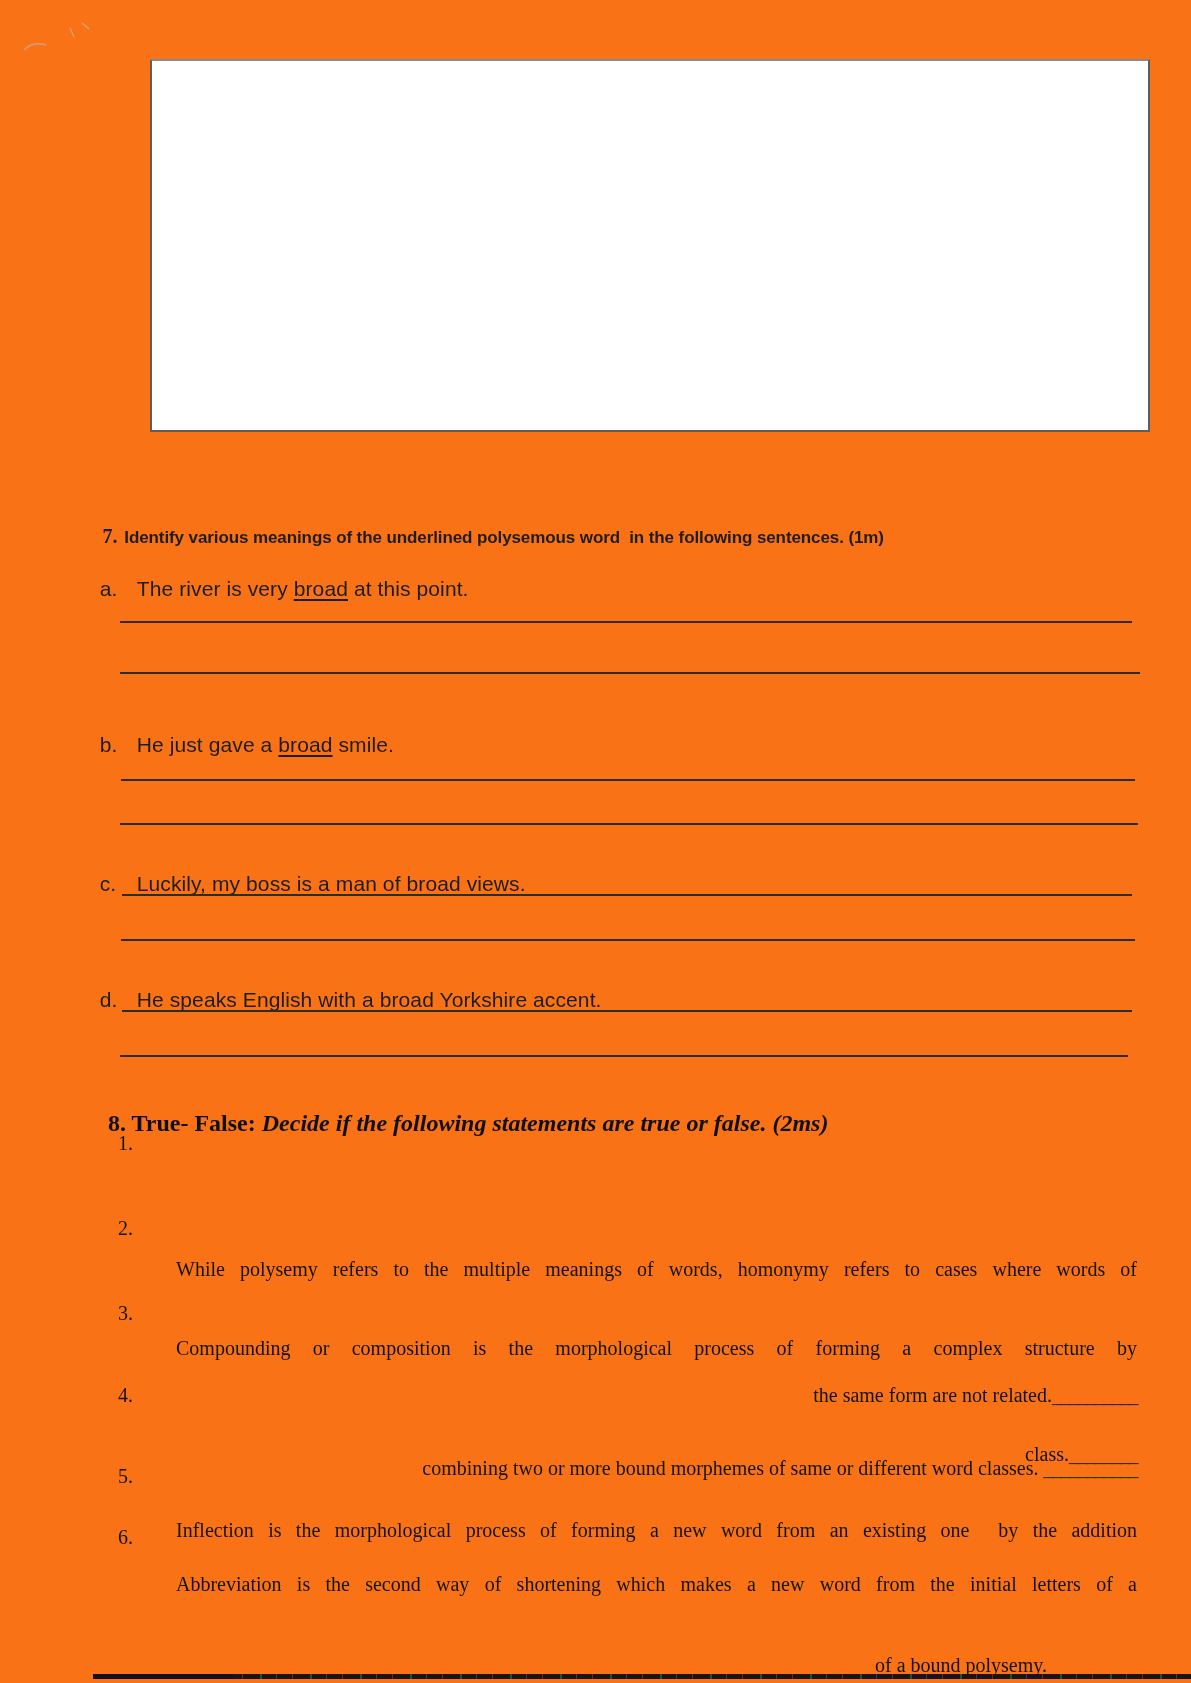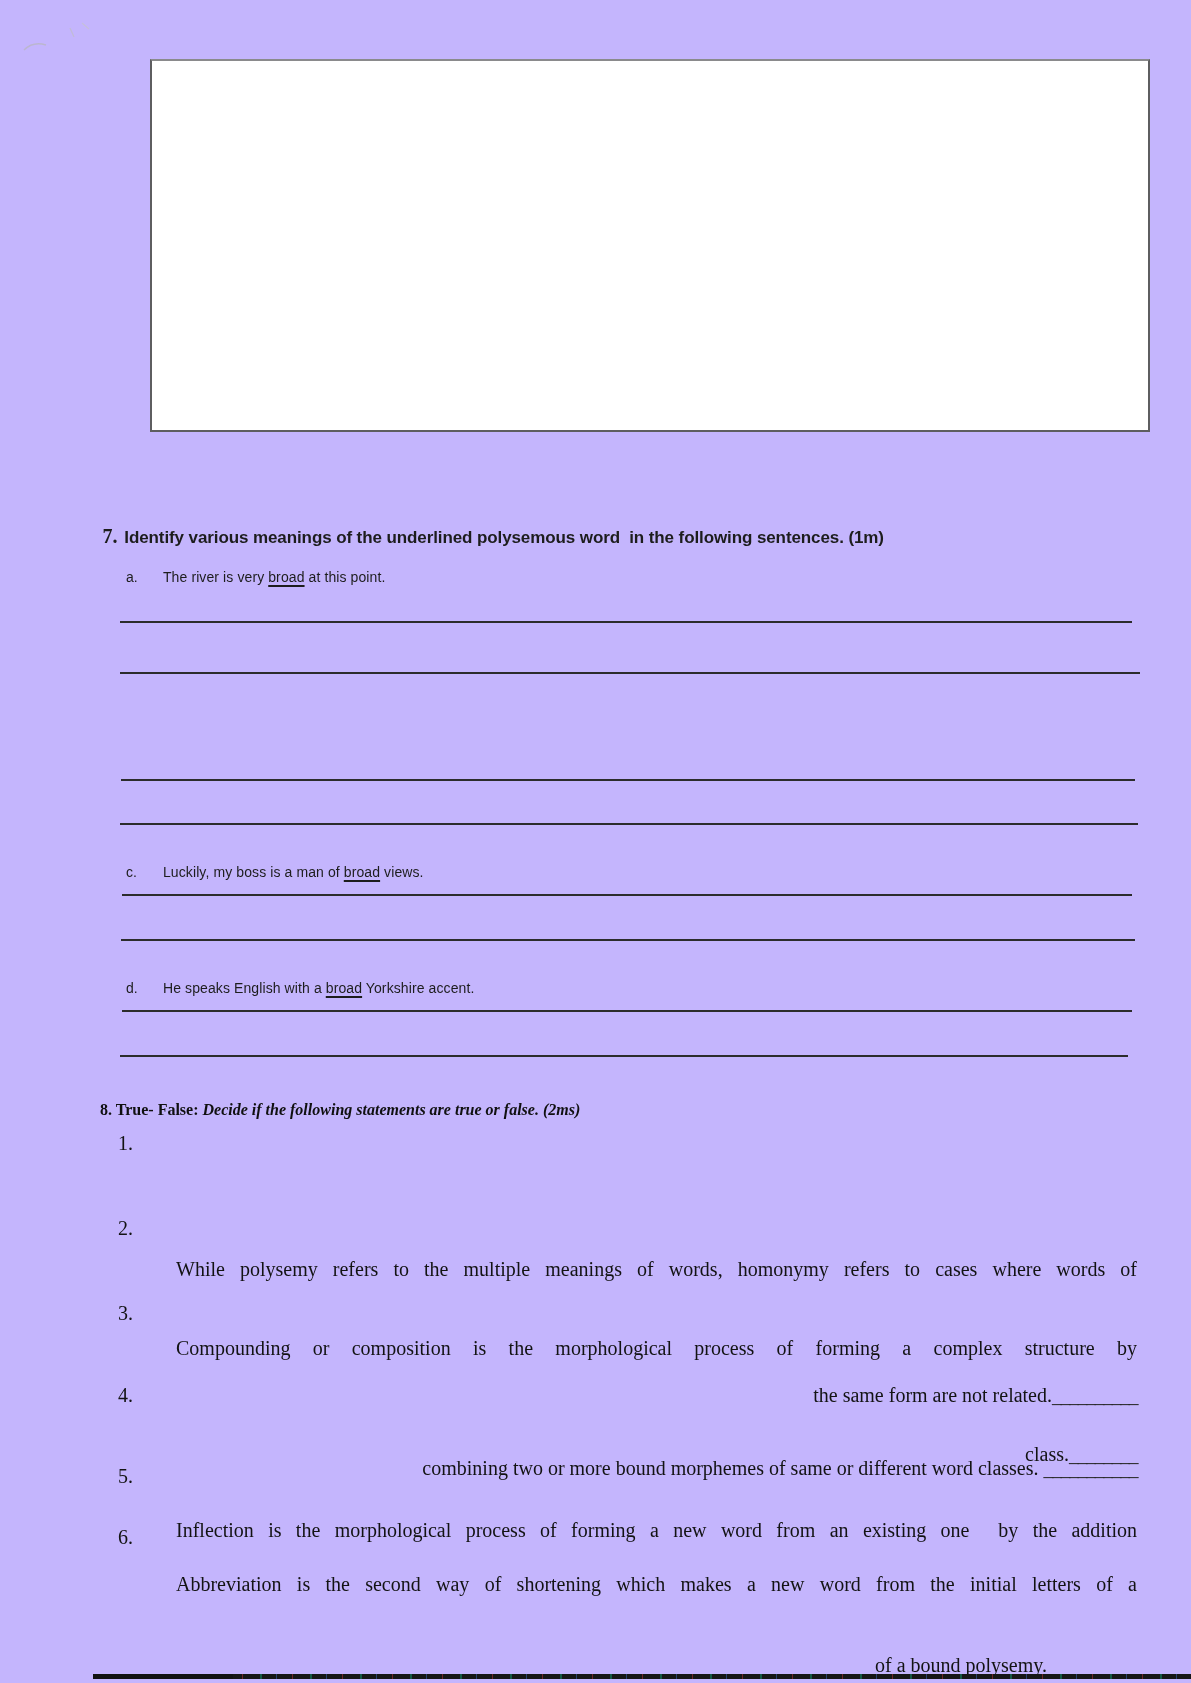--- a/index.html
+++ b/index.html
@@ -1,20 +1,20 @@
 <!DOCTYPE html>
 <html><head>
 <meta charset="utf-8">
 <style>
   html,body{margin:0;padding:0;background:#e8e8e8;}
   .page{
     position:relative;
     width:1191px;height:1683px;
     margin:0 auto;
-    background:#c4b5fd;
+    background:#f97316;
     font-family:"Liberation Sans",sans-serif;
     color:#1d1d1d;
     overflow:hidden;
   }
   .abs{position:absolute;}
 
   
   .answer-box{
     left:150px;top:59px;width:996px;height:369px;
     border:2px solid #5e5e60;
@@ -26,39 +26,39 @@
   .q7-header{
     left:84px;top:505px;width:1000px;
     font-size:17px;font-weight:bold;letter-spacing:-0.1px;
     white-space:pre-wrap;
   }
   .q7-header .qnum{
     font-family:"Liberation Serif",serif;font-size:20px;font-weight:bold;
     margin-right:7px;
   }
   .q7-item{
-    left:110px;width:1000px;
-    font-size:14px;letter-spacing:0.1px;
+    left:76px;width:1000px;
+    font-size:21px;letter-spacing:0.1px;
     white-space:pre-wrap;
   }
   .q7-letter{display:inline-block;width:37px;}
   .uword{
     text-decoration:underline;
     text-underline-offset:3px;
     text-decoration-thickness:1.5px;
   }
   .ans-line{
     border-top:2px solid #2c2c2c;height:0;
   }
 
   
   .q8-header{
     left:84px;top:1083px;width:1050px;
     font-family:"Liberation Serif",serif;
-    font-size:16px;font-weight:bold;color:#101010;
+    font-size:24px;font-weight:bold;color:#101010;
     white-space:pre-wrap;
   }
   .q8-header .italic{font-style:italic;}
   .tf-item{
     left:152px;width:985px;
     font-family:"Liberation Serif",serif;
     font-size:20px;color:#131313;
     white-space:pre-wrap;
   }
   .tf-num{
@@ -101,20 +101,23 @@
   <div class="abs q7-header">
     <span class="qnum">7.</span><span>Identify various meanings of the underlined polysemous word  in the following sentences. (1m)</span>
   </div>
 
   <div class="abs q7-item" style="top:553px">
     <span class="q7-letter">a.</span><span><span>The river is very </span><span class="uword">broad</span><span> at this point.</span></span>
   </div>
   <div class="abs ans-line" style="top:621px;left:120px;width:1012px"></div>
   <div class="abs ans-line" style="top:672px;left:120px;width:1020px"></div>
 
+  <div class="abs q7-item" style="top:709px">
+    <span class="q7-letter">b.</span><span><span>He just gave a </span><span class="uword">broad</span><span> smile.</span></span>
+  </div>
   <div class="abs ans-line" style="top:779px;left:121px;width:1014px"></div>
   <div class="abs ans-line" style="top:823px;left:120px;width:1018px"></div>
 
   <div class="abs q7-item" style="top:848px">
     <span class="q7-letter">c.</span><span><span>Luckily, my boss is a man of </span><span class="uword">broad</span><span> views.</span></span>
   </div>
   <div class="abs ans-line" style="top:894px;left:122px;width:1010px"></div>
   <div class="abs ans-line" style="top:939px;left:121px;width:1014px"></div>
 
   <div class="abs q7-item" style="top:964px">

